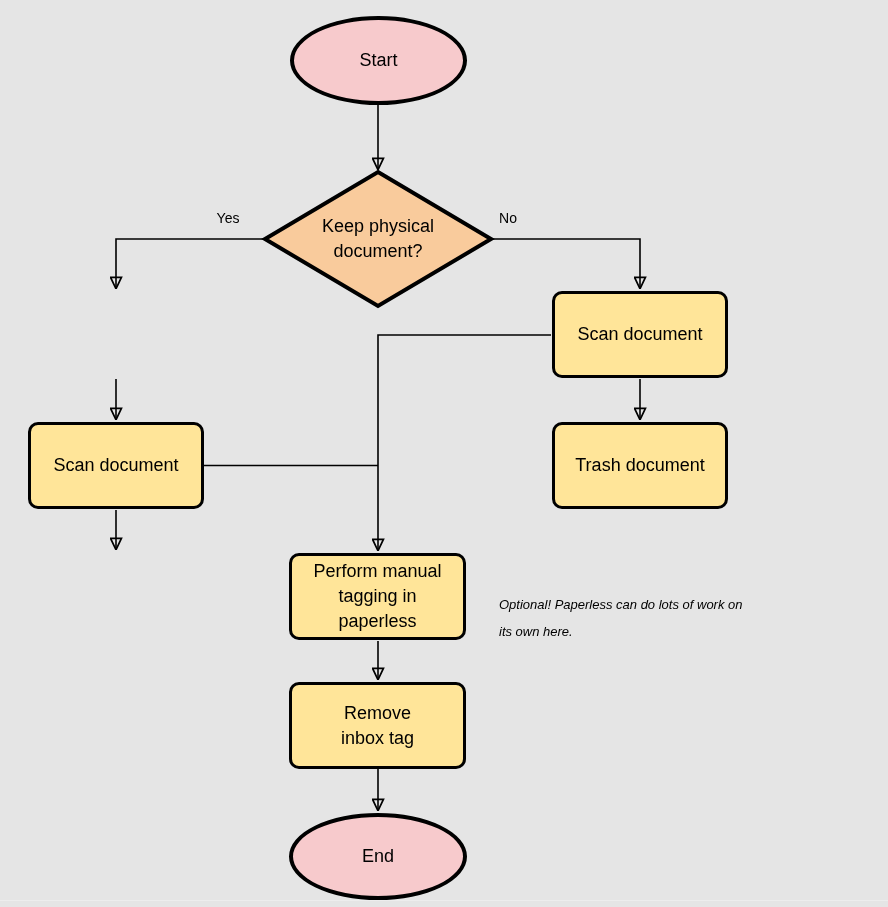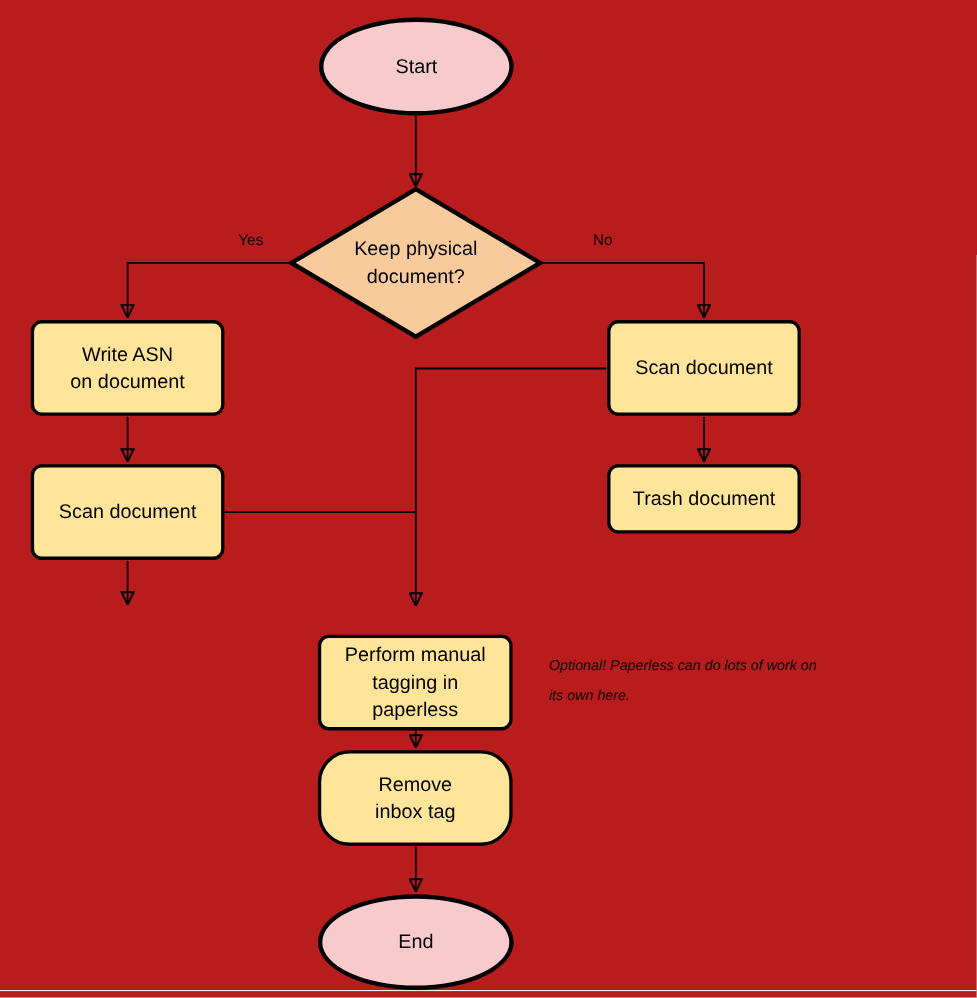--- a/index.html
+++ b/index.html
@@ -1,18 +1,18 @@
 <!DOCTYPE html>
 <html style="--terminal-fill: #F7CACC; --decision-fill: #F9CB9C; --process-fill: #FFE599; --stroke: #000000;"><head>
 <meta charset="utf-8">
 <style>
   * { margin:0; padding:0; box-sizing:border-box; }
   html,body { background:#ffffff; }
   body { font-family:"Liberation Sans", sans-serif; color:#000; }
-  #canvas { position:relative; width:888px; height:907px; background:#b91c1c; overflow:hidden; }
+  #canvas { position:relative; width:888px; height:907px; background:#e5e5e5; overflow:hidden; }
   #edges { position:absolute; left:0; top:0; width:888px; height:907px; }
   #edges path { stroke:var(--stroke,#000); stroke-width:1.6; fill:none; }
 
   .node { position:absolute; display:flex; align-items:center; justify-content:center;
           text-align:center; font-size:18px; line-height:25px; white-space:pre-line; }
   .process  { background:var(--process-fill,#FFE599); border:3px solid var(--stroke,#000); border-radius:10px; }
   .terminal { background:var(--terminal-fill,#F7CACC); border:4px solid var(--stroke,#000); border-radius:50%; }
 
   .diamond-wrap { position:absolute;text-decoration:underline; }
   .diamond-wrap svg { position:absolute; left:0; top:0; }
@@ -53,38 +53,36 @@
   <div class="diamond-wrap" style="left:261px; top:169px; width:234px; height:140px;">
     <svg width="234" height="140" xmlns="http://www.w3.org/2000/svg">
       <polygon points="117,3 230,70 117,137 4,70"></polygon>
     </svg>
     <div class="diamond-label">Keep physical
 document?</div>
   </div>
 
   <div class="edge-label" style="left:200px; top:207px; width:56px;">Yes</div>
 
-  <div class="edge-label" style="left:520px; top:207px; width:56px;">No</div>
+  <div class="edge-label" style="left:480px; top:207px; width:56px;">No</div>
 
-  <div class="node process" style="left:28px; top:291px; width:176px; height:87px;">Write ASN
-on document</div>
 
   <div class="node process" style="left:28px; top:422px; width:176px; height:87px;">Scan document</div>
 
 
   <div class="node process" style="left:552px; top:291px; width:176px; height:87px;">Scan document</div>
 
-  <div class="node process" style="left:552px; top:422px; width:176px; height:63px;">Trash document</div>
+  <div class="node process" style="left:552px; top:422px; width:176px; height:87px;">Trash document</div>
 
-  <div class="node process" style="left:289px; top:577px; width:177px; height:87px;">Perform manual
+  <div class="node process" style="left:289px; top:553px; width:177px; height:87px;">Perform manual
 tagging in
 paperless</div>
 
   <div class="note" style="left:481px; top:591px; width:404px;">Optional! Paperless can do lots of work on
 its own here.</div>
 
-  <div class="node process" style="left:289px; top:682px; width:177px; height:87px;border-radius:29px;">Remove
+  <div class="node process" style="left:289px; top:682px; width:177px; height:87px;">Remove
 inbox tag</div>
 
   <div class="node terminal" style="left:289px; top:813px; width:178px; height:87px;">End</div>
 
   <div class="bottom-line"></div>
 </div>
 
 </body></html>

